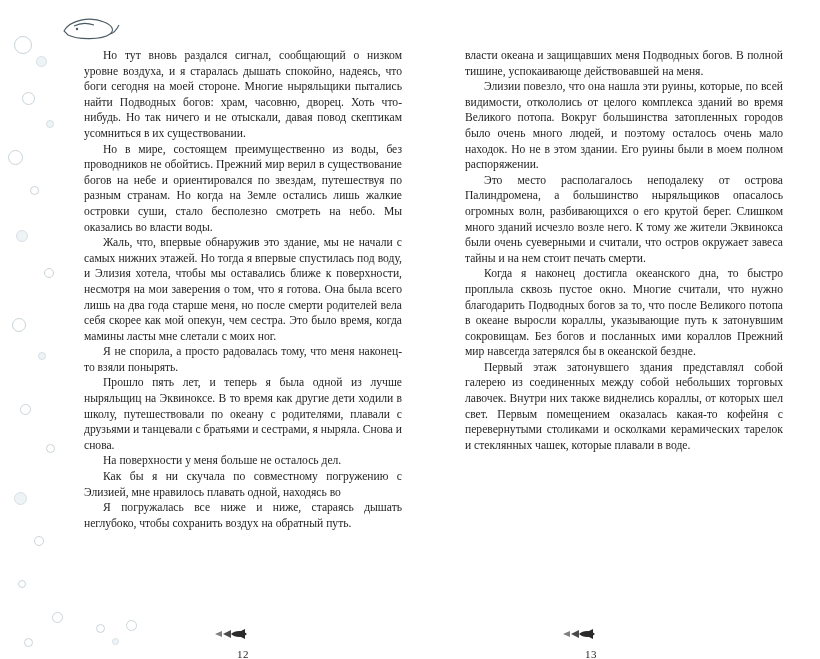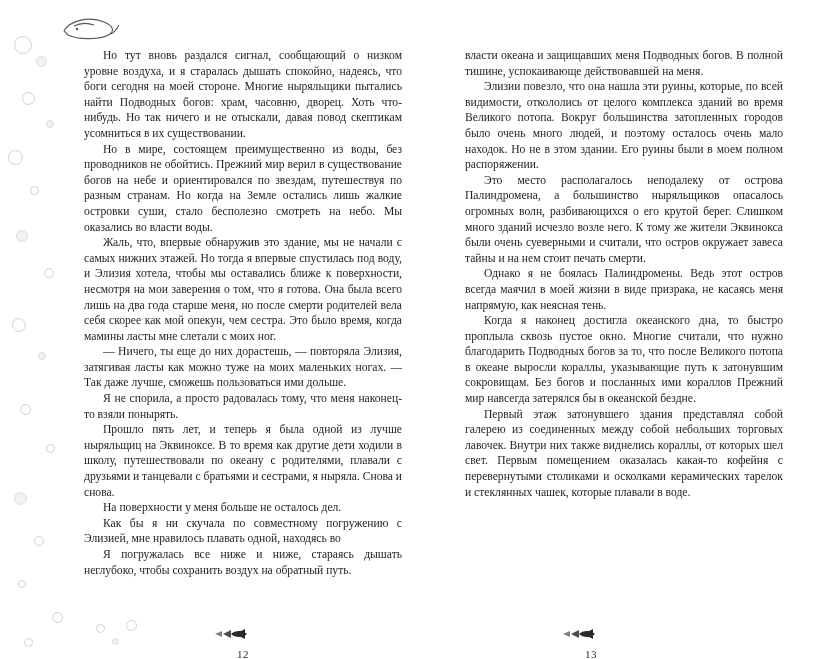--- a/index.html
+++ b/index.html
@@ -121,33 +121,31 @@
     <path d="M4 17 C10 6, 30 2, 44 8 C52 11, 55 16, 50 20 C42 26, 18 26, 8 21 Z"></path>
     <path d="M50 20 C54 19, 57 15, 59 11"></path>
     <path d="M14 12 C20 9, 28 9, 34 11"></path>
     <circle cx="17" cy="15" r="1.2" fill="#4b5a63" stroke="none"></circle>
   </svg>
 
   <div class="col left">
     <p>Но тут вновь раздался сигнал, сообщающий о низком уровне воздуха, и я старалась дышать спокойно, надеясь, что боги сегодня на моей стороне. Многие ныряльщики пытались найти Подводных богов: храм, часовню, дворец. Хоть что-нибудь. Но так ничего и не отыскали, давая повод скептикам усомниться в их существовании.</p>
     <p>Но в мире, состоящем преимущественно из воды, без проводников не обойтись. Прежний мир верил в существование богов на небе и ориентировался по звездам, путешествуя по разным странам. Но когда на Земле остались лишь жалкие островки суши, стало бесполезно смотреть на небо. Мы оказались во власти воды.</p>
     <p>Жаль, что, впервые обнаружив это здание, мы не начали с самых нижних этажей. Но тогда я впервые спустилась под воду, и Элизия хотела, чтобы мы оставались ближе к поверхности, несмотря на мои заверения о том, что я готова. Она была всего лишь на два года старше меня, но после смерти родителей вела себя скорее как мой опекун, чем сестра. Это было время, когда мамины ласты мне слетали с моих ног.</p>
-    <p>— Ничего, ты еще до них дорастешь, — повторяла Элизия, затягивая ласты как можно туже на моих маленьких ногах. — Так даже лучше, сможешь пользоваться ими дольше.</p>
     <p>Я не спорила, а просто радовалась тому, что меня наконец-то взяли понырять.</p>
     <p>Прошло пять лет, и теперь я была одной из лучше ныряльщиц на Эквиноксе. В то время как другие дети ходили в школу, путешествовали по океану с родителями, плавали с друзьями и танцевали с братьями и сестрами, я ныряла. Снова и снова.</p>
     <p>На поверхности у меня больше не осталось дел.</p>
     <p>Как бы я ни скучала по совместному погружению с Элизией, мне нравилось плавать одной, находясь во</p>
     <p>Я погружалась все ниже и ниже, стараясь дышать неглубоко, чтобы сохранить воздух на обратный путь.</p>
   </div>
 
   <div class="col right">
     <p class="noindent">власти океана и защищавших меня Подводных богов. В полной тишине, успокаивающе действовавшей на меня.</p>
     <p>Элизии повезло, что она нашла эти руины, которые, по всей видимости, откололись от целого комплекса зданий во время Великого потопа. Вокруг большинства затопленных городов было очень много людей, и поэтому осталось очень мало находок. Но не в этом здании. Его руины были в моем полном распоряжении.</p>
     <p>Это место располагалось неподалеку от острова Палиндромена, а большинство ныряльщиков опасалось огромных волн, разбивающихся о его крутой берег. Слишком много зданий исчезло возле него. К тому же жители Эквинокса были очень суеверными и считали, что остров окружает завеса тайны и на нем стоит печать смерти.</p>
-    <p>Однако я не боялась Палиндромены. Ведь этот остров всегда маячил в моей жизни в виде призрака, не касаясь меня напрямую, как неясная тень.</p>
     <p>Когда я наконец достигла океанского дна, то быстро проплыла сквозь пустое окно. Многие считали, что нужно благодарить Подводных богов за то, что после Великого потопа в океане выросли кораллы, указывающие путь к затонувшим сокровищам. Без богов и посланных ими кораллов Прежний мир навсегда затерялся бы в океанской бездне.</p>
     <p>Первый этаж затонувшего здания представлял собой галерею из соединенных между собой небольших торговых лавочек. Внутри них также виднелись кораллы, от которых шел свет. Первым помещением оказалась какая-то кофейня с перевернутыми столиками и осколками керамических тарелок и стеклянных чашек, которые плавали в воде.</p>
   </div>
 
   <div class="folio left">
     <svg class="orn" width="60" height="14" viewBox="0 0 60 14" fill="#2a2a2a">
       <path d="M22 7 L32 2 L32 12 Z"></path>
       <path d="M18 7 C22 3, 30 3, 34 7 C30 11, 22 11, 18 7 Z"></path>
       <path d="M10 7 L18 3 L18 11 Z" opacity=".85"></path>
       <path d="M2 7 L9 4 L9 10 Z" opacity=".6"></path>

